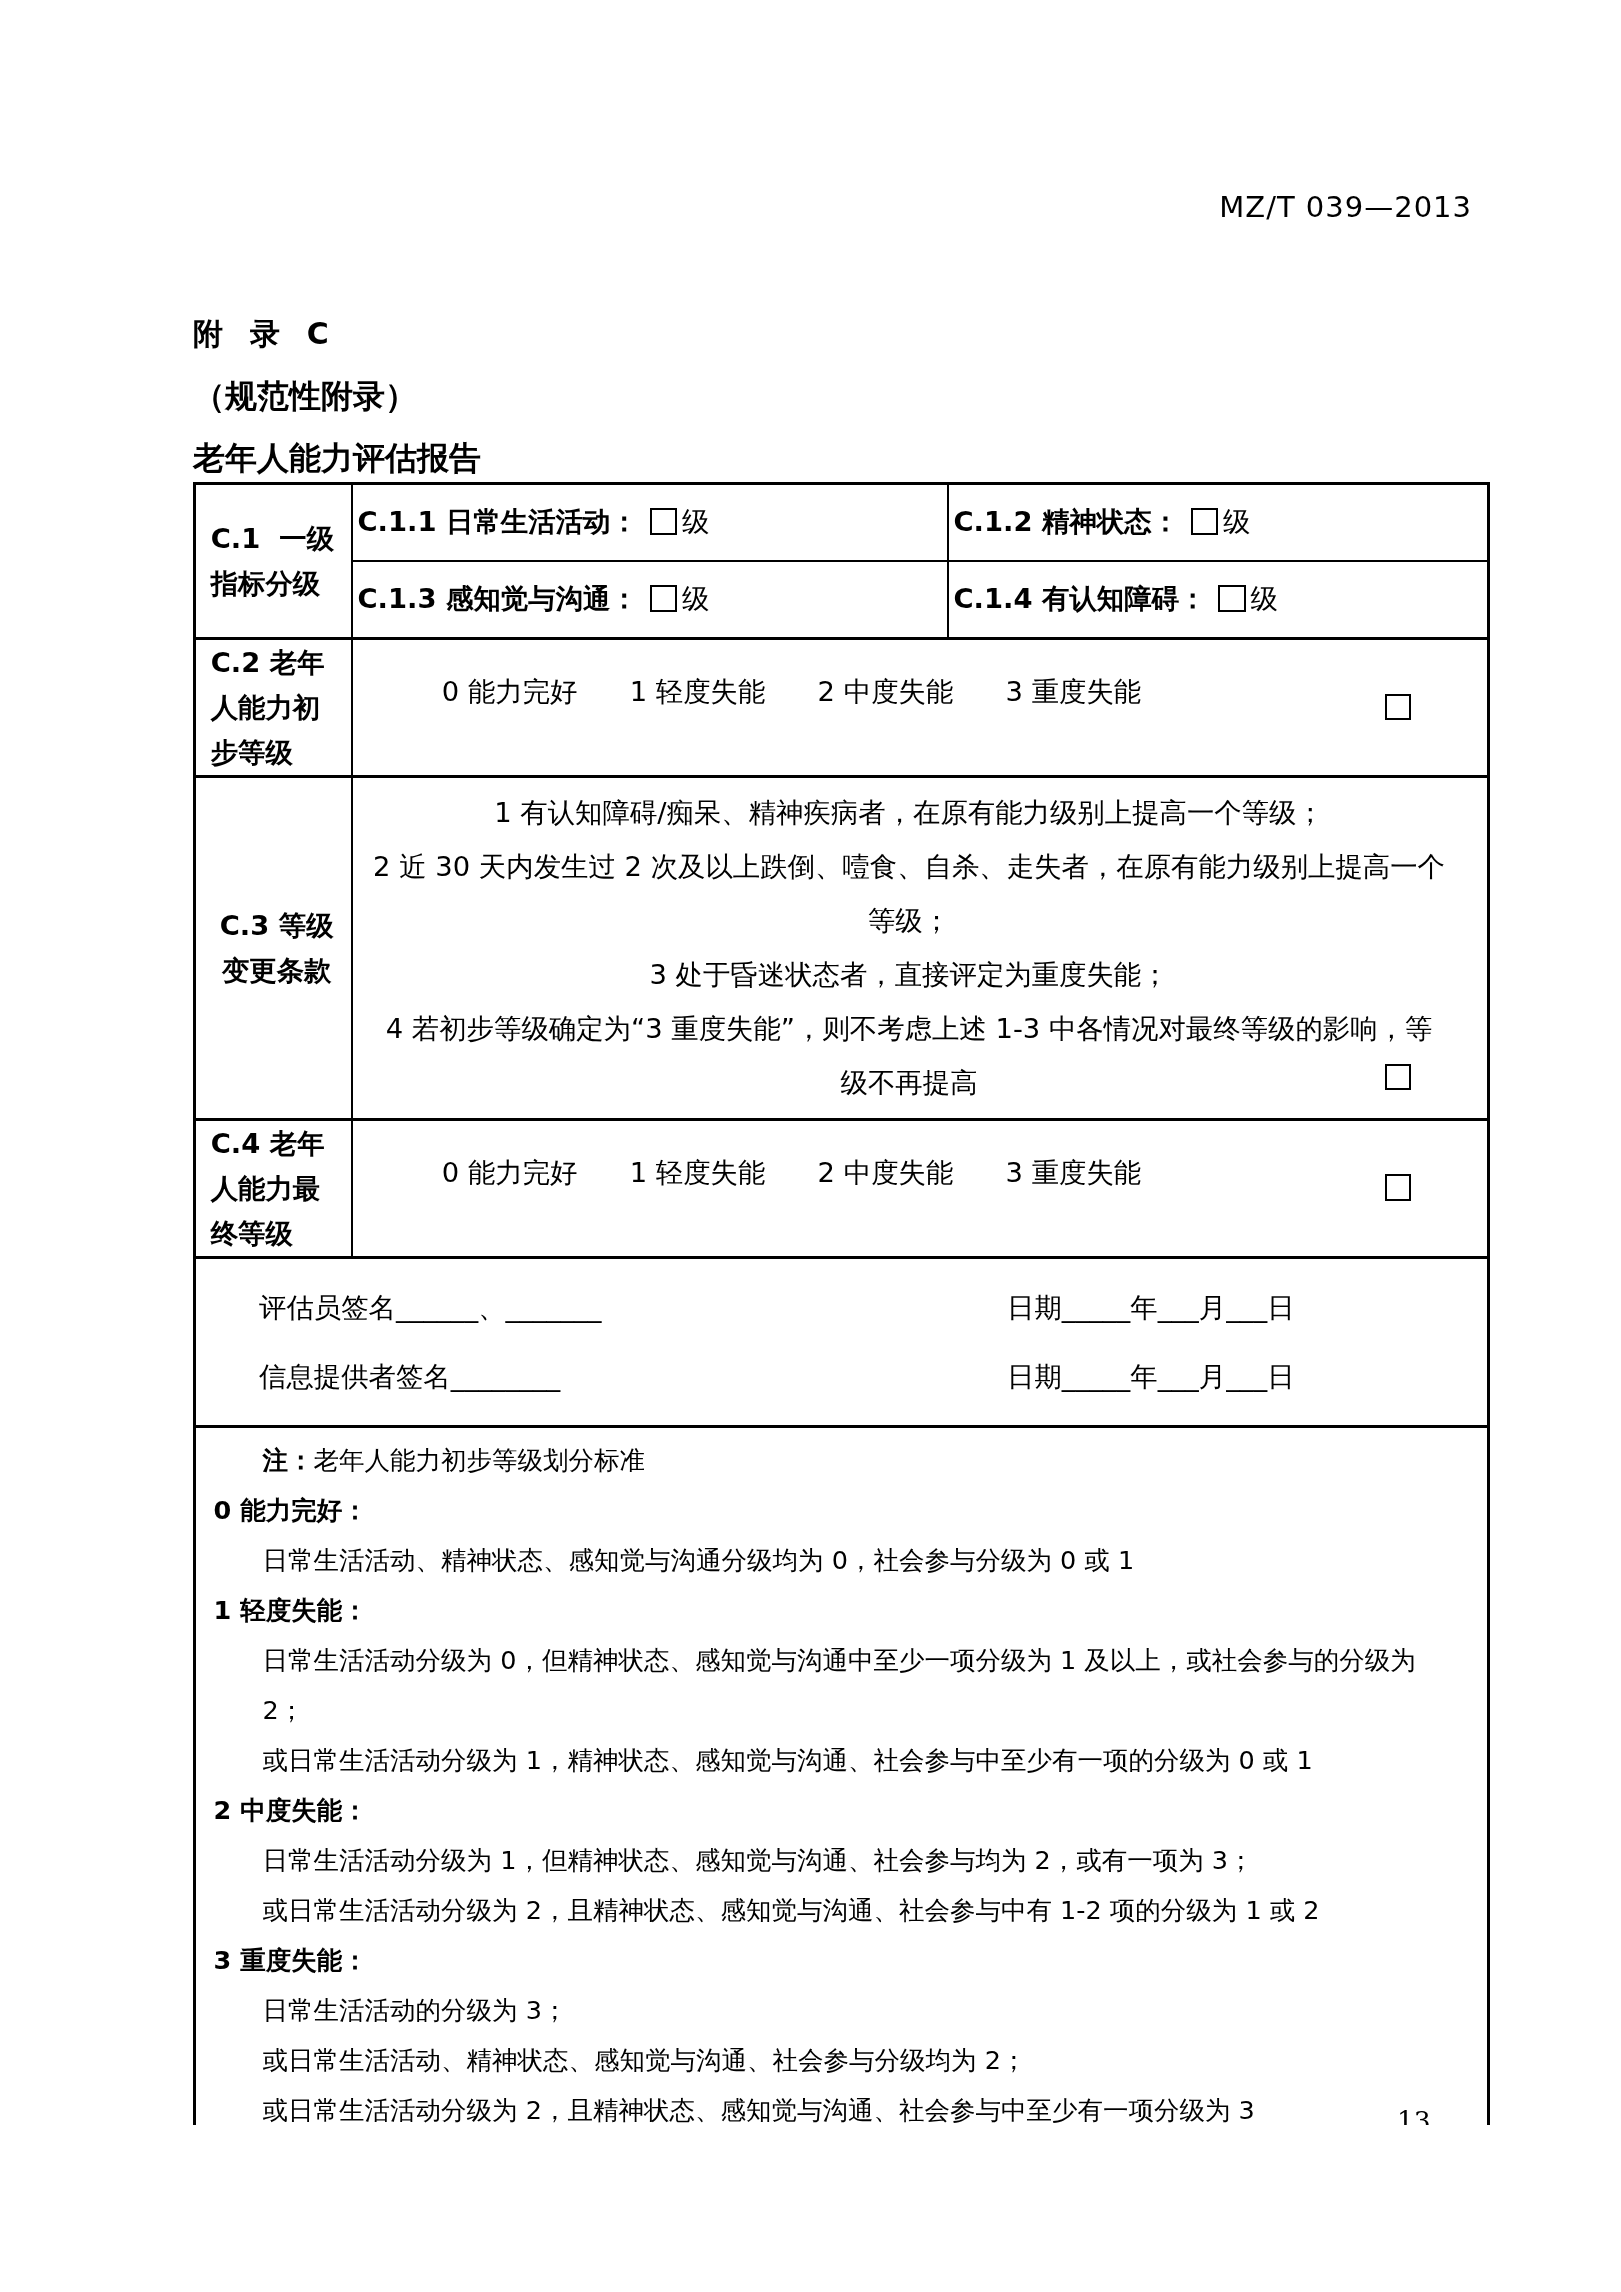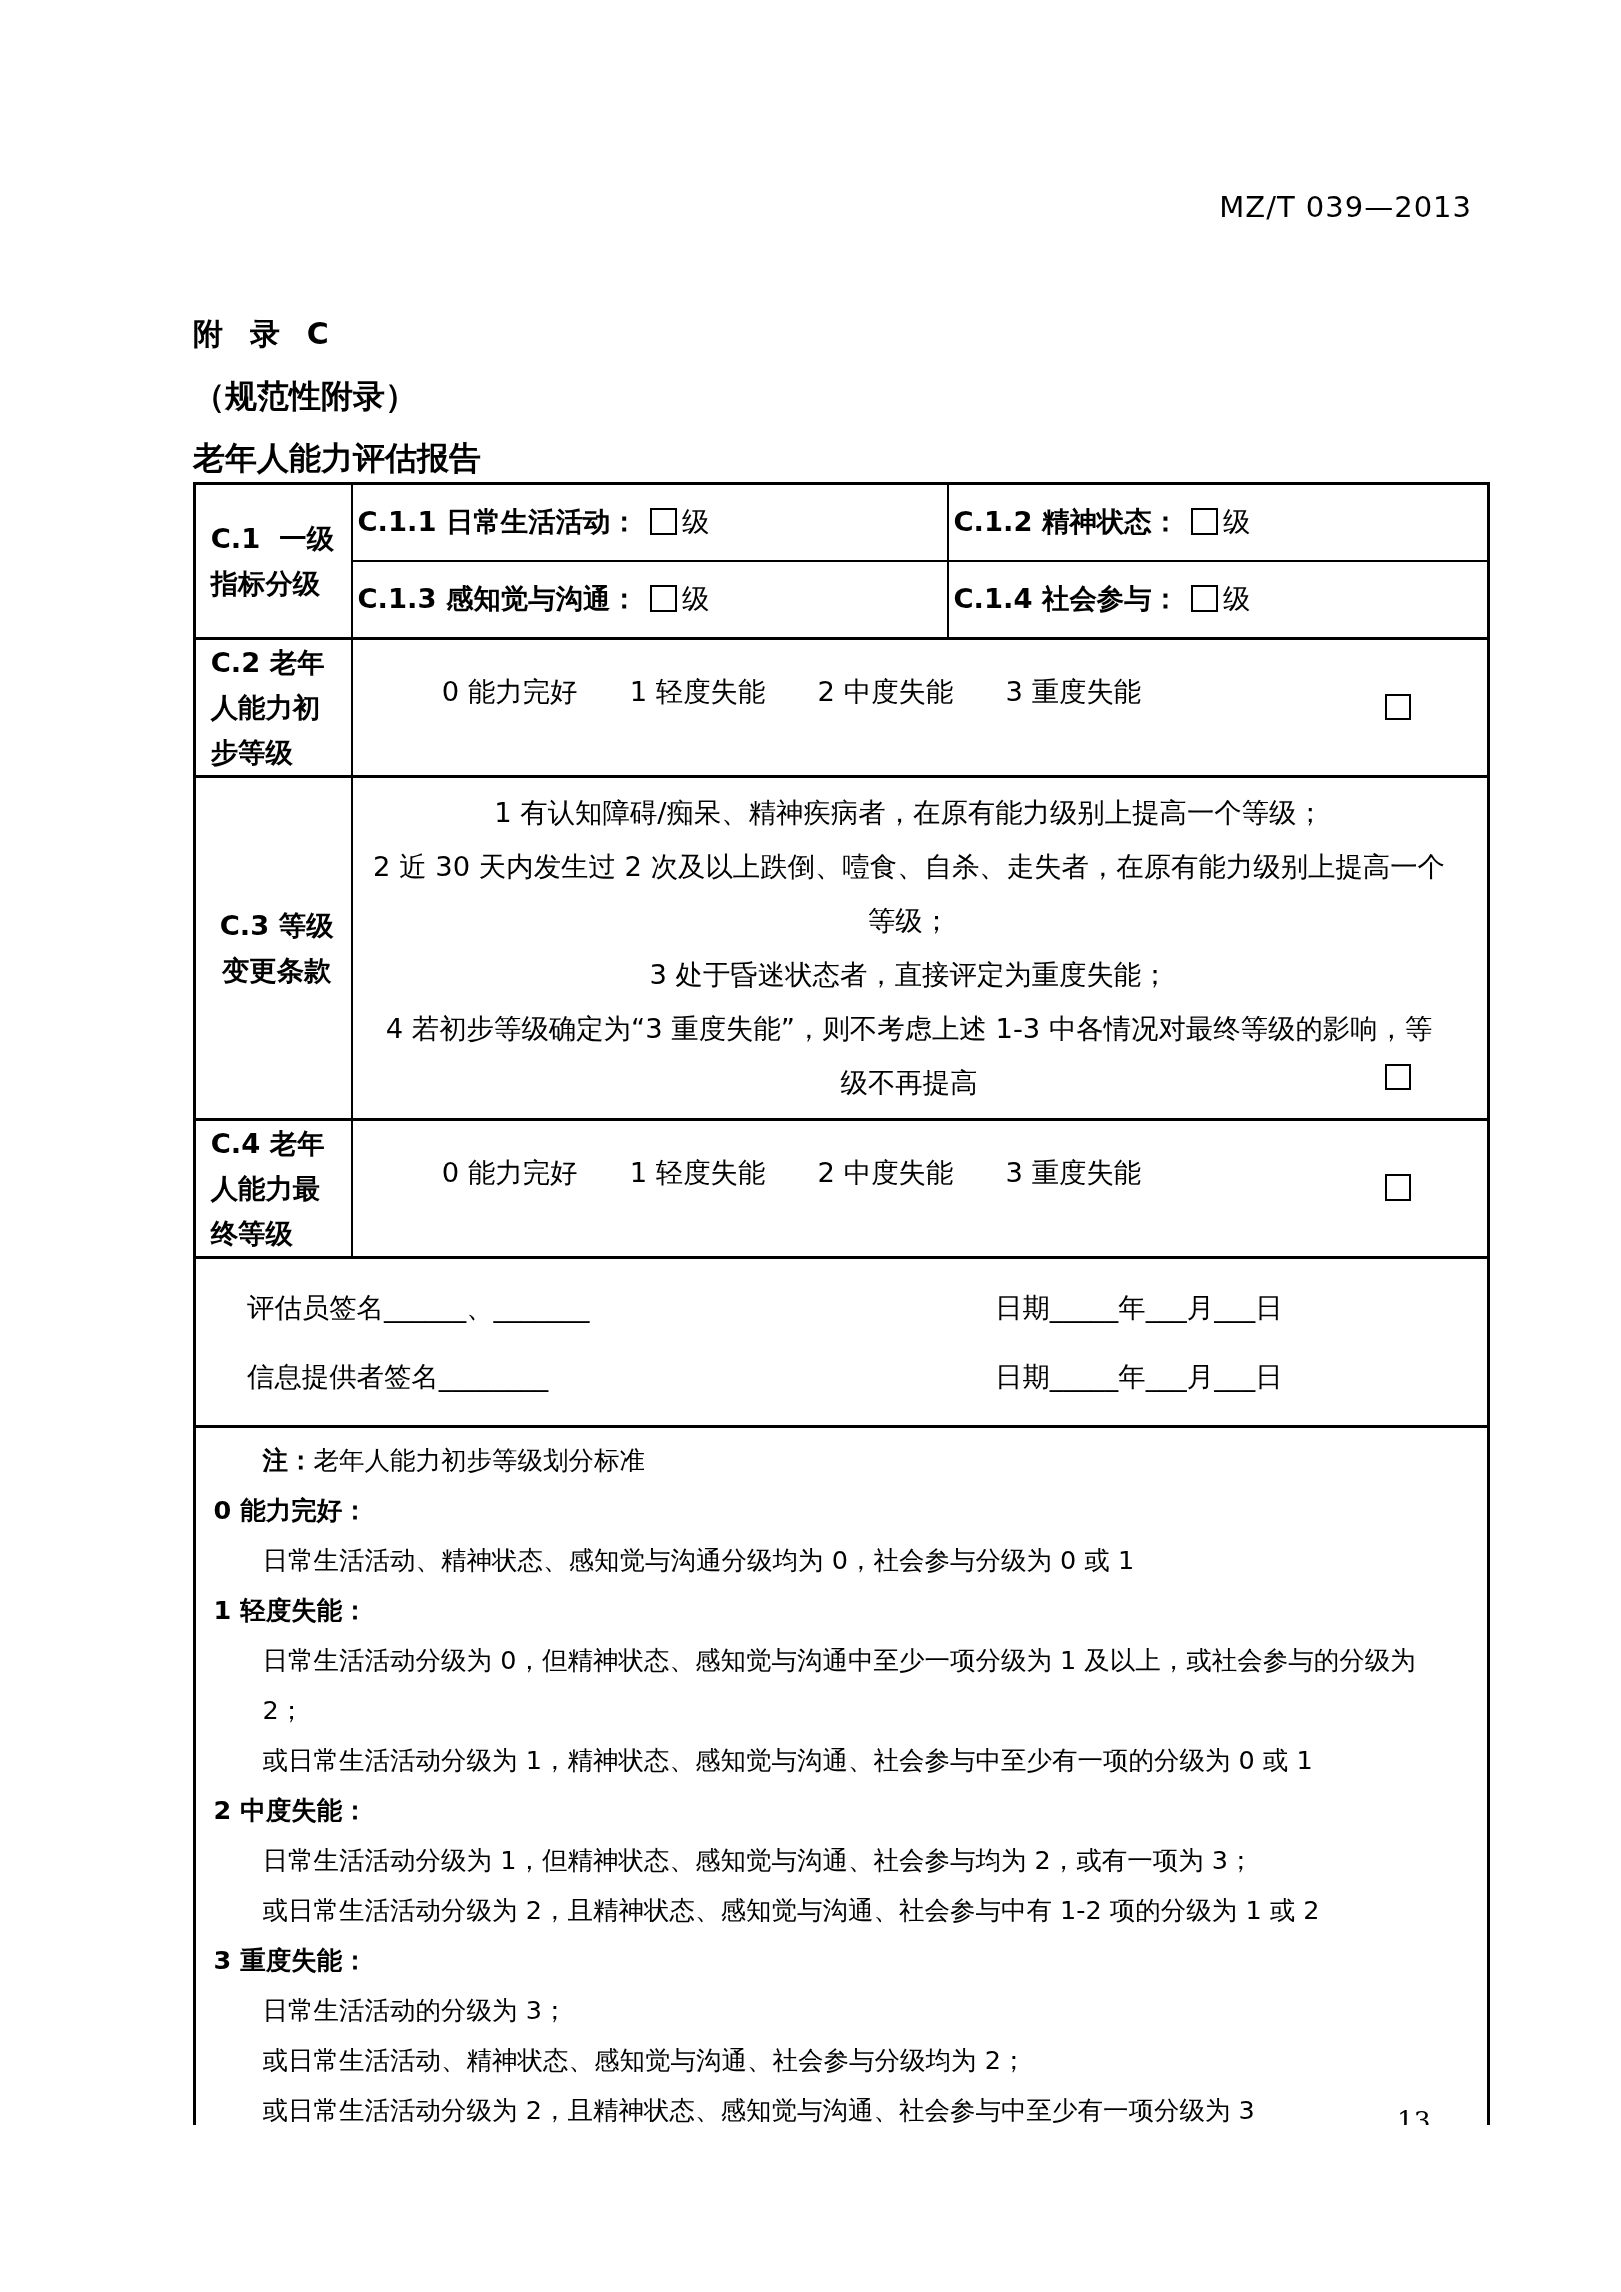--- a/index.html
+++ b/index.html
@@ -100,21 +100,21 @@
     font-size: 27.4px;
     padding-left: 19.6px;
     white-space: pre-wrap;
   }
   .clauses-cell {
     position: relative;
     font-size: 27.4px;
     line-height: 54px;
     padding: 7.8px 41px 7.8px 19.6px;
   }
-  .sig-cell { position: relative; font-size: 27.4px; padding: 0; }
+  .sig-cell { position: relative; font-size: 27.4px; padding: 12px; }
   .sig-row { position: relative; height: 69px; line-height: 69px; padding-left: 51px; }
   .sig-date { position: absolute; left: 799px; top: 0; }
 
   .notes-cell {
     font-size: 25.5px;
     line-height: 50px;
     padding: 7.8px 29px 0 17.6px;
     vertical-align: top;
   }
   .note-heading { padding-left: 49px; }
@@ -161,21 +161,21 @@
       <td class="item-cell thin-b thin-l">
         <span class="item-label">C.1.2 精神状态：</span><span class="box inline"></span><span class="grade-suffix">级</span>
       </td>
     </tr>
 
     <tr class="r2">
       <td class="item-cell thin-t thin-r">
         <span class="item-label">C.1.3 感知觉与沟通：</span><span class="box inline"></span><span class="grade-suffix">级</span>
       </td>
       <td class="item-cell thin-t thin-l">
-        <span class="item-label">C.1.4 社会参与：</span><span class="box inline"></span><span class="grade-suffix">级</span>
+        <span class="item-label">C.1.4 有认知障碍：</span><span class="box inline"></span><span class="grade-suffix">级</span>
       </td>
     </tr>
 
     <tr class="r3">
       <td class="label-cell">
         <span>C.2 老年人能力初步等级</span>
       </td>
       <td class="options-cell" colspan="2">
         <span>0 能力完好      1 轻度失能      2 中度失能      3 重度失能</span>
         <span class="box right-mid"></span>

